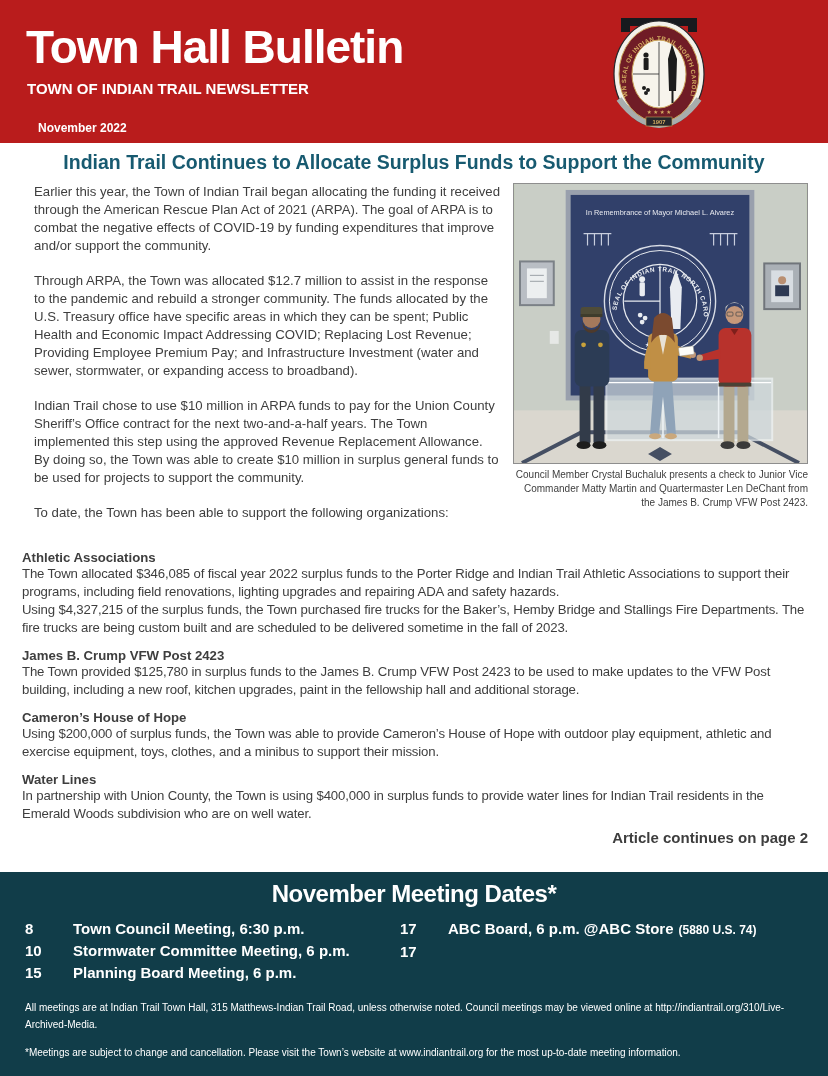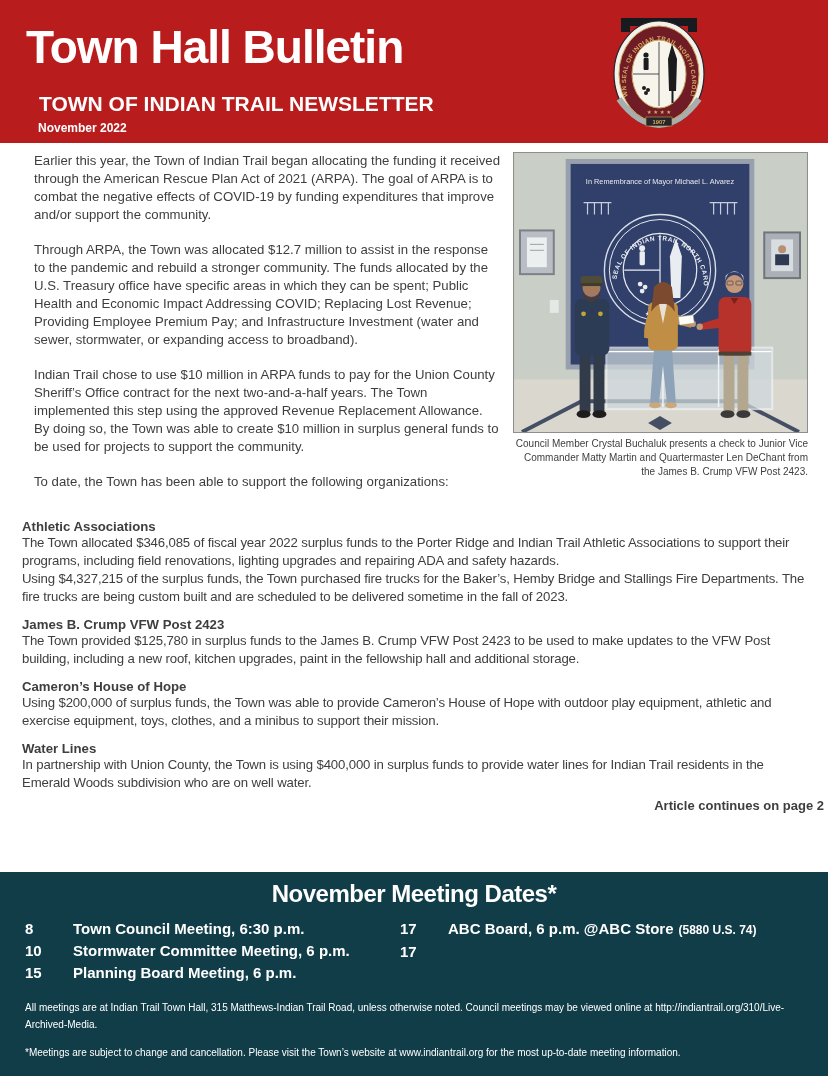--- a/index.html
+++ b/index.html
@@ -3,39 +3,39 @@
 <meta charset="utf-8">
 <style>
   * { box-sizing: border-box; }
   html,body { margin:0; padding:0; background:#ffffff; }
   body { width:828px; font-family:"Liberation Sans", sans-serif; }
   .page { position:relative; width:828px; height:1076px; background:#fff; overflow:hidden; }
 
   
   .masthead { position:relative; height:143px; background:#b91c1c; color:#fff; }
   .masthead-title { position:absolute; left:26px; top:20px; margin:0; font-size:46px; font-weight:700; letter-spacing:-1px; }
-  .masthead-sub { position:absolute; left:27px; top:80px; margin:12px; font-size:21px; font-weight:700; letter-spacing:0; }
+  .masthead-sub { position:absolute; left:27px; top:80px; margin:0; font-size:15px; font-weight:700; letter-spacing:0; }
   .issue-date { position:absolute; left:38px; top:121px; font-size:12px; font-weight:700; }
   .seal-wrap { position:absolute; left:606px; top:11px; width:106px; height:120px; }
 
   
   .content { height:872px; overflow:hidden; }
   .headline { color:#175a70; text-align:center; font-size:19.5px; font-weight:700; margin:8px 18px 0 18px; }
   .columns { display:flex; gap:12px; padding:9px 20px 0 34px; }
   .col-text { width:499px; color:#3e3e3e; font-size:13.2px; line-height:18px; }
   .col-text p { margin:0 0 17px 0; }
   .photo-figure { width:295px; margin:0; flex:none; }
   .photo-frame { width:295px; height:281px; border:1px solid #8e8e8e; background:#84cc16; }
   .photo-frame svg { display:block; }
   .photo-caption { font-size:10px; line-height:14px; color:#3e3e3e; text-align:right; margin-top:4px; }
 
   .sections { padding:0 20px 0 22px; color:#3e3e3e; }
   .sections h3 { font-size:13.2px; font-weight:700; margin:11px 0 0 0; }
   .sections p { font-size:13.2px; line-height:18px; margin:0; letter-spacing:-0.15px; }
-  .continuation { text-align:right; padding-right:4px; margin-top:6px; font-size:13px; font-weight:700; color:#3e3e3e; }
+  .continuation { text-align:right; padding-right:20px; margin-top:6px; font-size:15px; font-weight:700; color:#3e3e3e; }
 
   
   .meetings-band { position:absolute; left:0; right:0; top:872px; bottom:0; background:#113d49; color:#fff; }
   .meetings-title { text-align:center; font-size:24px; font-weight:700; margin:8px 0 10px 0; letter-spacing:-0.5px; }
   .meeting-cols { display:flex; padding-left:25px; }
   .mcol-left { width:375px; }
   .mcol-right { flex:1; }
   .mrow { display:flex; align-items:baseline; font-size:15px; font-weight:700; line-height:22px; }
   .mday { width:48px; flex:none; }
   .mnote { font-size:12px; font-weight:700; margin-left:5px; }
@@ -76,20 +76,21 @@
             <rect x="65.5" y="80" width="2" height="12"></rect>
         </g>
         <text x="53" y="103" font-size="5.5" fill="#d4ad62" text-anchor="middle">★ ★ ★ ★</text>
         <rect x="40" y="106" width="26" height="9" fill="#26262a" stroke="#caa45a" stroke-width="0.6"></rect>
         <text x="53" y="113" font-size="5.8" font-weight="bold" fill="#d4ad62" text-anchor="middle" font-family="Liberation Sans, sans-serif">1907</text>
       </svg>
     </div>
   </header>
 
   <main class="content">
+    <h2 class="headline">Indian Trail Continues to Allocate Surplus Funds to Support the Community</h2>
 
     <div class="columns">
       <div class="col-text">
         <p>Earlier this year, the Town of Indian Trail began allocating the funding it received through the American Rescue Plan Act of 2021 (ARPA). The goal of ARPA is to combat the negative effects of COVID-19 by funding expenditures that improve and/or support the community.</p>
         <p>Through ARPA, the Town was allocated $12.7 million to assist in the response to the pandemic and rebuild a stronger community. The funds allocated by the U.S. Treasury office have specific areas in which they can be spent; Public Health and Economic Impact Addressing COVID; Replacing Lost Revenue; Providing Employee Premium Pay; and Infrastructure Investment (water and sewer, stormwater, or expanding access to broadband).</p>
         <p>Indian Trail chose to use $10 million in ARPA funds to pay for the Union County Sheriff’s Office contract for the next two-and-a-half years. The Town implemented this step using the approved Revenue Replacement Allowance. By doing so, the Town was able to create $10 million in surplus general funds to be used for projects to support the community.</p>
         <p>To date, the Town has been able to support the following organizations:</p>
       </div>
 
       <figure class="photo-figure">

